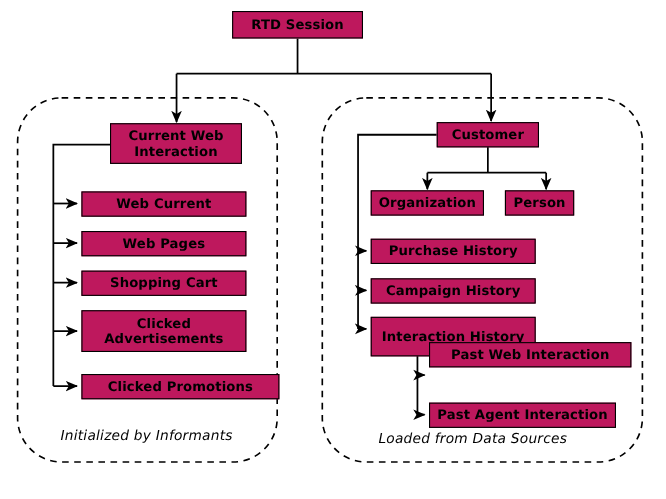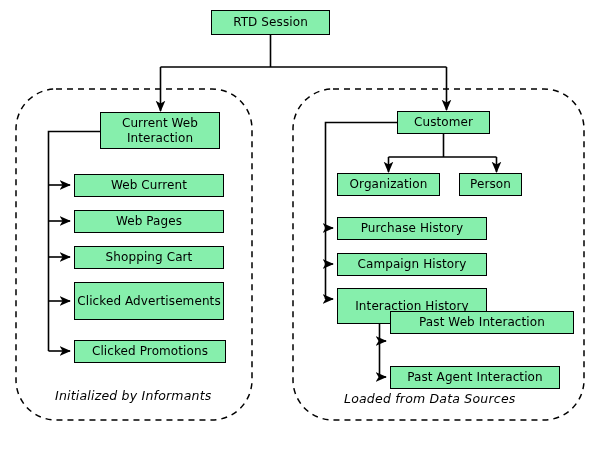--- a/index.html
+++ b/index.html
@@ -19,27 +19,27 @@
     position: absolute;
     left: 0;
     top: 0;
     width: 605px;
     height: 454px;
   }
   .node {
     position: absolute;
     box-sizing: border-box;
     border: 1.6px solid #000000;
-    background: #86efac;
+    background: #be185d;
     color: #000000;
     display: flex;
     align-items: center;
     justify-content: center;
     text-align: center;
-    font-weight: normal;
+    font-weight: bold;
     font-size: 12px;
     line-height: 1.18;
     letter-spacing: 0.1px;
     z-index: 3;
   }
   .group-caption {
     position: absolute;
     font-style: italic;
     font-weight: normal;
     font-size: 12.5px;
@@ -111,21 +111,21 @@
   </div>
 
   <div class="node" style="left:74px; top:246px; width:150px; height:23px;">
     <span>Shopping Cart</span>
   </div>
 
   <div class="node" style="left:74px; top:282px; width:150px; height:38px;">
     <span>Clicked Advertisements</span>
   </div>
 
-  <div class="node" style="left:74px; top:340px; width:152px; height:23px;">
+  <div class="node" style="left:74px; top:340px; width:180px; height:23px;">
     <span>Clicked Promotions</span>
   </div>
 
   <div class="group-caption" style="left:55px; top:388px;">Initialized by Informants</div>
 
   <div class="node" style="left:397px; top:111px; width:93px; height:23px;">
     <span>Customer</span>
   </div>
 
   <div class="node" style="left:337px; top:173px; width:103px; height:23px;">

